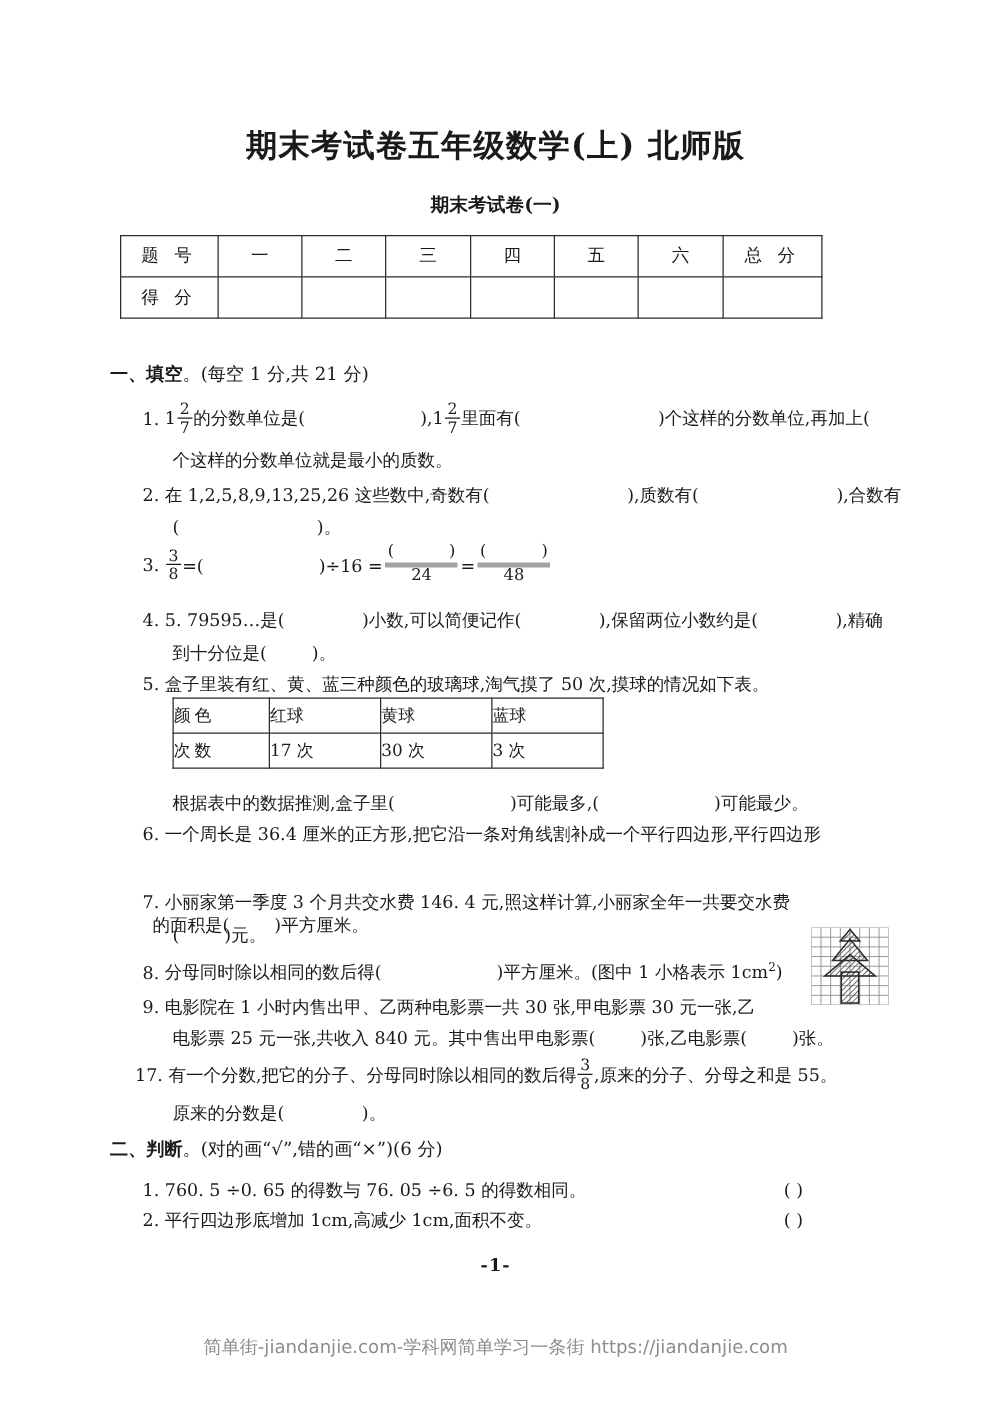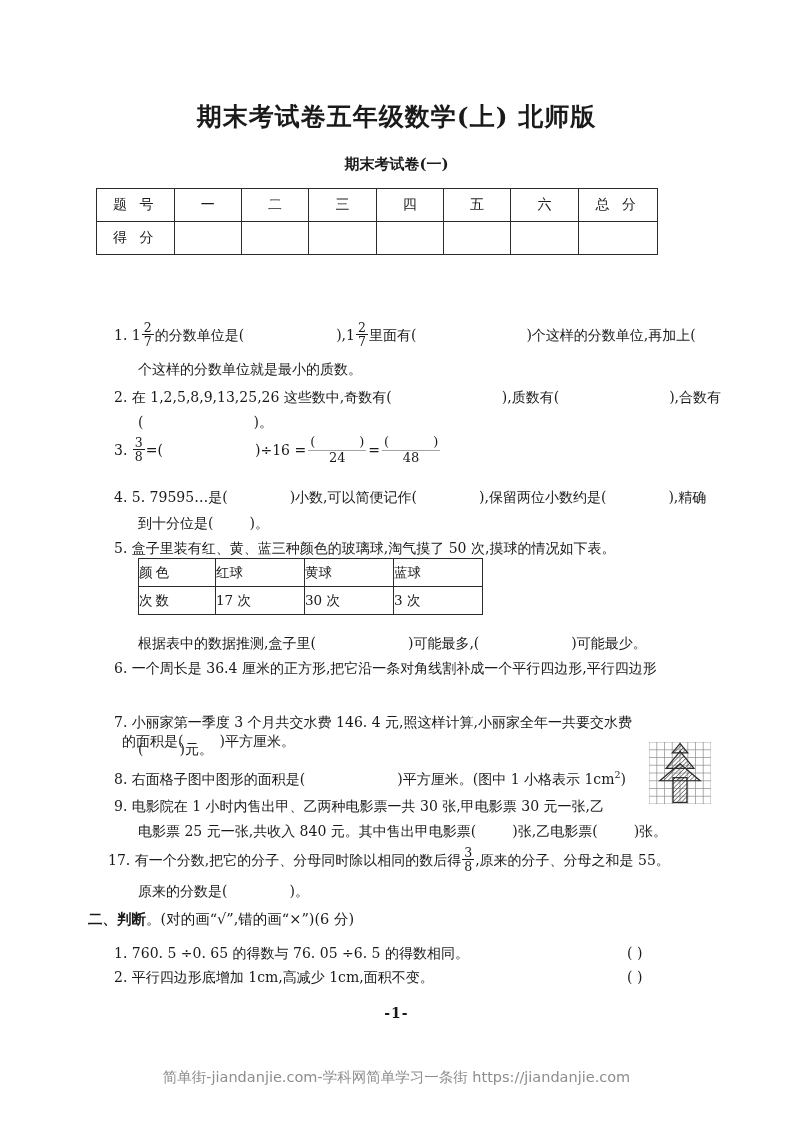--- a/index.html
+++ b/index.html
@@ -98,21 +98,21 @@
   .frac .den { display: block; border-top: 1px solid #1a1a1a; padding: 0 2px; }
   .frac-blank {
     display: inline-block;
     vertical-align: -0.48em;
     text-align: center;
     font-size: 13px;
     line-height: 1.12;
     margin: 0 2px;
   }
   .frac-blank .num { display: block; padding: 0 2px; white-space: nowrap; }
-  .frac-blank .den { display: block; border-top: 1px solid #a3a3a3; padding: 0 2px; }
+  .frac-blank .den { display: block; border-top: 4px solid #a3a3a3; padding: 0 2px; }
   .paren-gap { display: inline-block; width: 44px; }
 
   
   .ball-table {
     position: absolute;
     left: 138px; top: 558px;
     border-collapse: collapse;
   }
   .ball-table td {
     border: 1px solid #2b2b2b;
@@ -188,20 +188,23 @@
       <td class="num"></td>
       <td class="num"></td>
       <td class="num"></td>
       <td class="num"></td>
       <td class="num"></td>
       <td class="total"></td>
     </tr>
   </tbody>
     </table>
 
+  <div class="section-head" style="left:88px; top:290px;">
+    <span class="bold">一、</span><span class="bold">填空</span><span>。(每空 1 分,共 21 分)</span>
+  </div>
 
   <div class="q" style="left:114px; top:320px;">
     <span class="idx">1.</span>
     <span>1</span><span class="frac"><span class="num">2</span><span class="den">7</span></span><span>的分数单位是(</span><span class="blank-lg"></span><span>),1</span><span class="frac"><span class="num">2</span><span class="den">7</span></span><span>里面有(</span><span class="blank-xl"></span><span>)个这样的分数单位,再加上(</span><span class="blank-xl"></span>
   </div>
   <div class="q" style="left:138px; top:354px;">个这样的分数单位就是最小的质数。</div>
 
   <div class="q" style="left:114px; top:382px;">
     <span class="idx">2.</span>
     <span>在 1,2,5,8,9,13,25,26 这些数中,奇数有(</span><span class="blank-xl"></span><span>),质数有(</span><span class="blank-xl"></span><span>),合数有</span>
@@ -260,21 +263,21 @@
   <div class="q" style="left:114px; top:707px;">
     <span class="idx">7.</span>
     <span>小丽家第一季度 3 个月共交水费 146. 4 元,照这样计算,小丽家全年一共要交水费</span>
   </div>
   <div class="q" style="left:138px; top:734px;">
     <span>(</span><span class="blank-sm"></span><span>)元。</span>
   </div>
 
   <div class="q" style="left:114px; top:760px;">
     <span class="idx">8.</span>
-    <span>右面格子图中图形的面积是(</span><span class="blank-lg"></span><span>)平方厘米。(图中 1 小格表示 1cm</span><sup>2</sup><span>)</span>
+    <span>分母同时除以相同的数后得(</span><span class="blank-lg"></span><span>)平方厘米。(图中 1 小格表示 1cm</span><sup>2</sup><span>)</span>
   </div>
 
   <svg class="grid-figure" viewBox="0 0 80 80">
     <defs>
       <pattern id="hatch" patternUnits="userSpaceOnUse" width="4" height="4" patternTransform="rotate(45)">
         <line x1="0" y1="0" x2="0" y2="4" stroke="#444" stroke-width="1.6"></line>
       </pattern>
     </defs>
     <rect x="0" y="0" width="80" height="80" fill="#ffffff"></rect>
     <g stroke="#8a8a8a" stroke-width="0.9">

